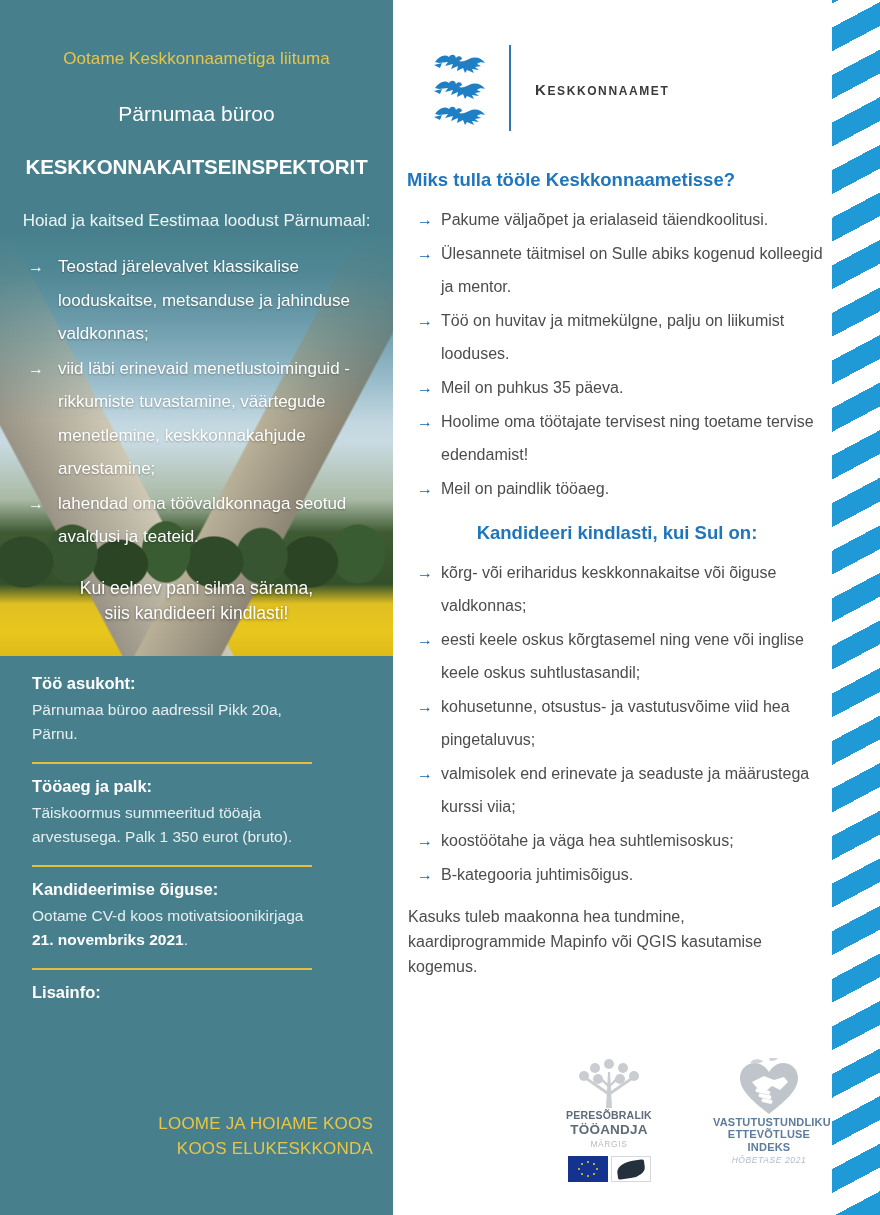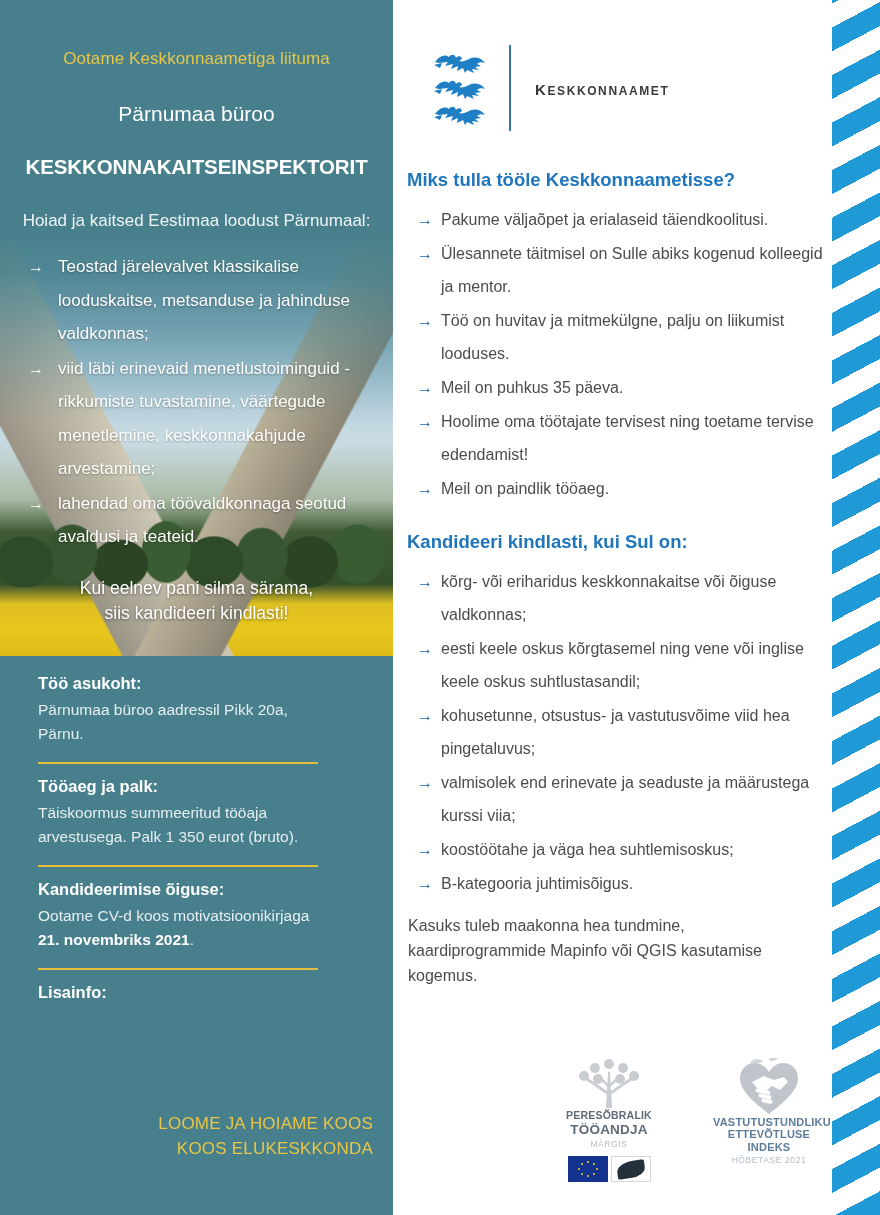--- a/index.html
+++ b/index.html
@@ -158,21 +158,21 @@
     font-size: 17.5px;
     line-height: 1.42;
     text-shadow: 0 1px 3px rgba(0,0,0,0.45);
     padding: 0 22px;
     box-sizing: border-box;
   }
 
   
   .info-wrap {
     position: absolute;
-    left: 10px;
+    left: 4px;
     top: 672px;
     width: 338px;
     z-index: 5;
     padding: 0 30px 0 28px;
     box-sizing: border-box;
   }
 
   .info-block { padding-bottom: 7px; }
 
   .info-label {
@@ -261,21 +261,21 @@
   }
 
   .sec-heading {
     color: #2076bc;
     font-size: 18.5px;
     font-weight: bold;
     line-height: 1.3;
     margin-bottom: 11px;
   }
 
-  .sec-heading.second { margin-top: 25px; }
+  .sec-heading.second { margin-top: 16px; text-align: center; }
 
   .req-row {
     display: flex;
     align-items: flex-start;
     margin-bottom: 1px;
   }
 
   .req-arrow {
     flex: 0 0 34px;
     color: #1b64a8;
@@ -323,21 +323,21 @@
     letter-spacing: 0.2px;
     line-height: 1.12;
   }
   .badge-l1 { font-size: 10.5px; }
   .badge-l2 { font-size: 13.5px; }
   .badge-sub { font-size: 8.5px; color: #b6bcc2; letter-spacing: 0.6px; padding-top: 2px; }
 
   .badge-blue .badge-line { color: #5d7c9c; }
   .badge-blue .badge-l1,
   .badge-blue .badge-l2 { font-size: 11px; }
-  .badge-blue .badge-sub { color: #aebecb; }
+  .badge-blue .badge-sub { color: #aebecb; font-style: italic; }
 
   .eu-strip {
     display: flex;
     justify-content: center;
     gap: 3px;
     margin-top: 7px;
   }
   .eu-box {
     width: 40px; height: 26px;
     background: #13338e;

